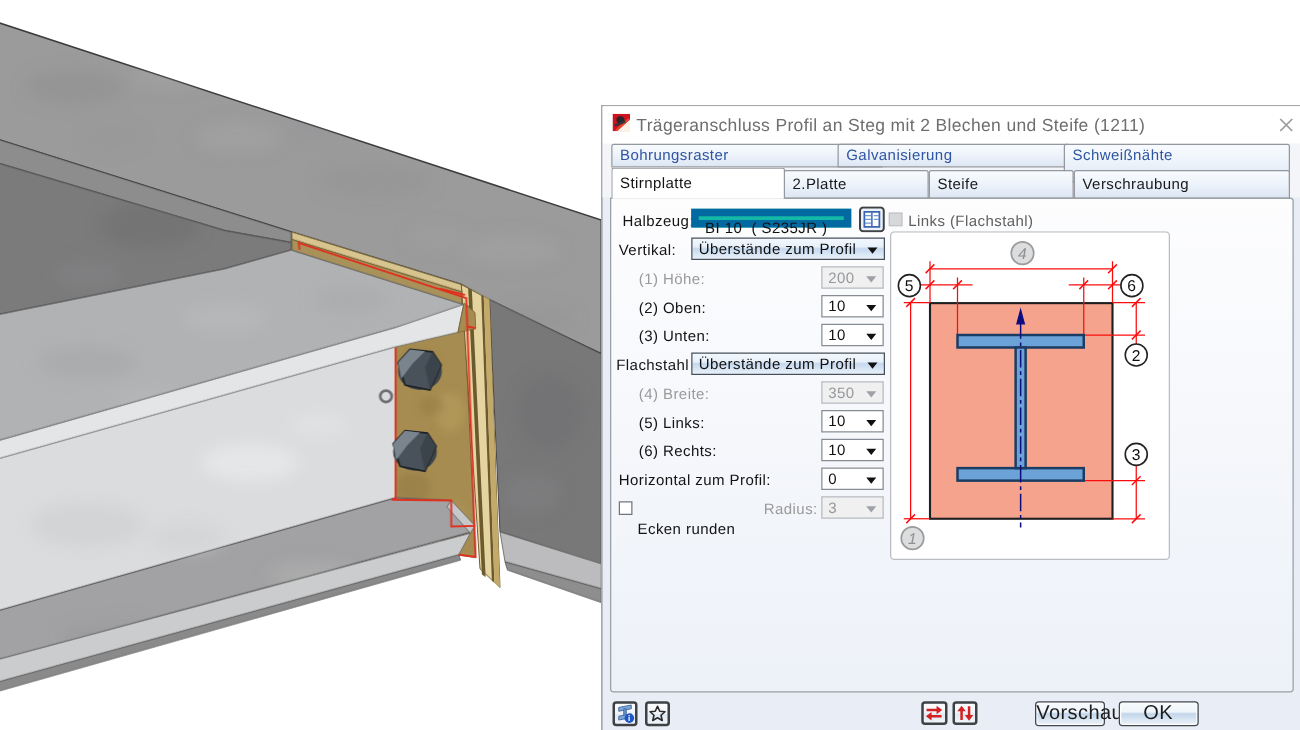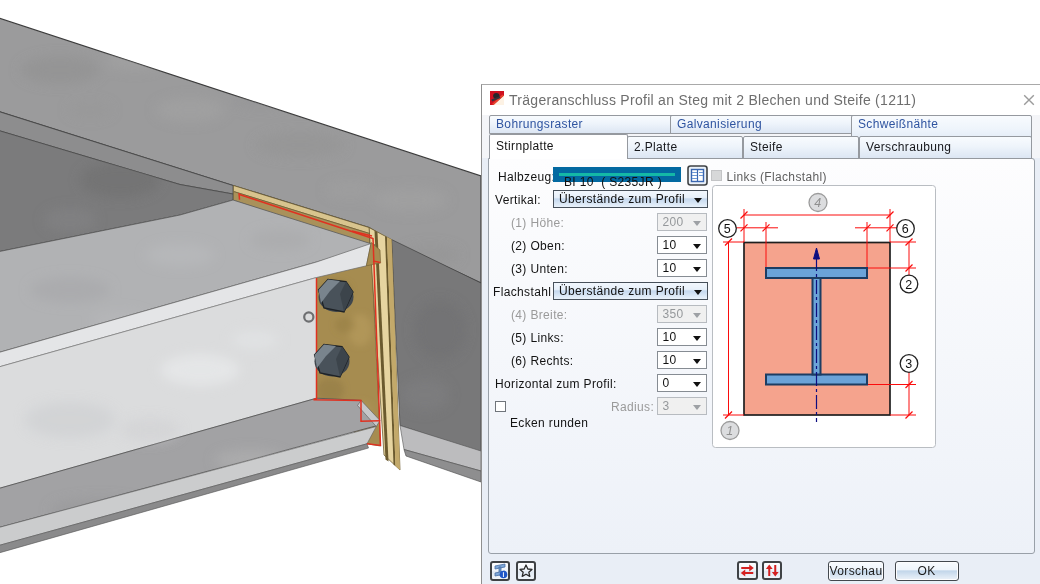--- a/index.html
+++ b/index.html
@@ -27,21 +27,21 @@
   border-left:4px solid transparent; border-right:4px solid transparent; border-top:5px solid #111; }
 .combod { background:#f0f0f0; border-color:#b7bbc0; }
 .combod .txt { color:#95989b; }
 .combod .arr { border-top-color:#9ea1a5; }
 .combob { background:linear-gradient(#f2f7fd 0%, #e7f0fa 40%, #c5d8ee 50%, #d7e5f4 75%, #e8f1fa 100%);
   border-color:#47505a;text-align:center; }
 .cb { position:absolute; width:11px; height:11px; background:#fff; border:1px solid #70757b; }
 .cbd { background:#d7d8d9; border:1px solid #c3c4c6; }
 .btn { position:absolute; border:1px solid #43484e; border-radius:3px; text-align:center;
   background:linear-gradient(#f8fbfe 0%, #eff5fb 42%, #c2d6ea 50%, #d8e5f2 75%, #ecf2f9 100%);
-  box-shadow:inset 0 0 0 1px #fdfdfe; font-size:12px; color:#1c1c1c; }
+  box-shadow:inset 0 0 0 1px #fdfdfe; font-size:16px; color:#1c1c1c; }
 .ibtn { position:absolute; border:2px solid #3f4245; border-radius:3px;
   background:linear-gradient(#fdfdfe 0%, #eef3f9 50%, #dfe8f2 55%, #f0f5fa 100%); }
 </style>
 </head>
 <body>
 <div id="stage">
 
   <svg class="abs" style="left:0;top:0" width="1040" height="584" viewBox="0 0 1040 584">
     <defs>
       <filter id="b1" x="-60%" y="-60%" width="220%" height="220%">

